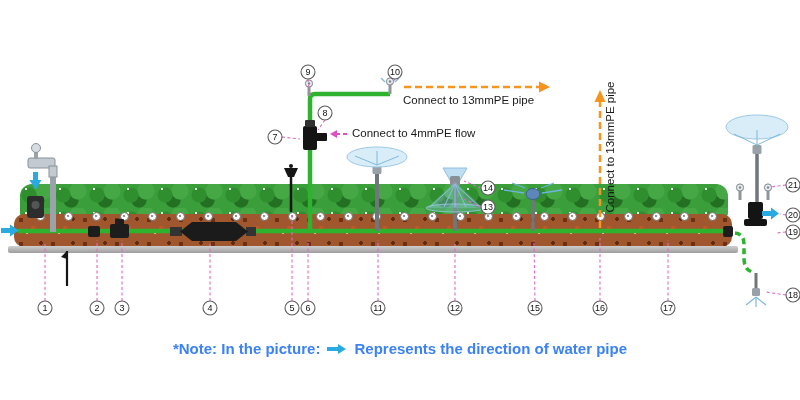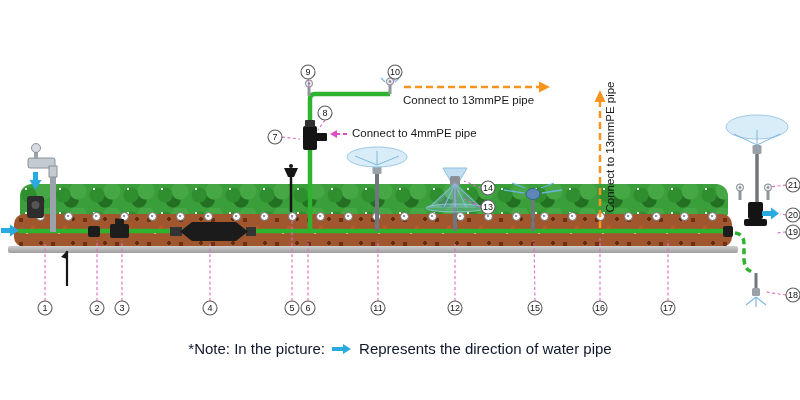--- a/index.html
+++ b/index.html
@@ -29,21 +29,21 @@
     border:1px solid #6f6f6f;box-sizing:border-box;}
   .emitter::after{content:"";position:absolute;left:2.5px;top:2px;width:2px;height:2px;
     background:#6f6f6f;border-radius:50%;}
   #diagram-svg{position:absolute;left:0;top:0;}
   .leader{fill:none;stroke-width:1.1;stroke-dasharray:3 2.5;}
   .callout-circle{fill:#fff;stroke:#5c5c5c;stroke-width:1.1;}
   .callout-num{font-family:"Liberation Sans",sans-serif;font-size:9px;text-anchor:middle;fill:#111;}
   .label{position:absolute;font-size:11.5px;color:#1a1a1a;white-space:nowrap;}
   .label.vertical{width:140px;height:14px;text-align:center;transform:rotate(-90deg);}
   .note{position:absolute;left:0;right:0;top:340px;display:flex;justify-content:center;
-    align-items:center;gap:7px;font-size:15px;color:#0f172a;}
+    align-items:center;gap:7px;font-size:15px;color:#3b82f6;font-weight:bold;}
 </style>
 </head>
 <body>
 
 <div class="stage">
 
   <div class="hedge"></div>
   <div class="soil"></div>
   <div class="ground-bar"></div>
   <div id="emitter-layer">
@@ -320,21 +320,21 @@
         </g>
         <line x1="786" y1="185" x2="770" y2="187" class="leader" stroke="#e06ac4"></line>
         <g>
           <circle cx="793" cy="185" r="7" class="callout-circle"></circle>
           <text x="793" y="188" class="callout-num">21</text>
         </g>
       </g>
   </svg>
 
   <div class="label" style="left:403px;top:94px;">Connect to 13mmPE pipe</div>
-  <div class="label" style="left:352px;top:127px;">Connect to 4mmPE pipe</div>
+  <div class="label" style="left:352px;top:127px;">Connect to 4mmPE flow</div>
   <div class="label vertical" style="left:541px;top:140px;">Connect to 13mmPE pipe</div>
 
   <div class="note">
     <span>*Note: In the picture:</span>
     <svg width="20" height="12" viewBox="0 0 20 12">
       <rect x="0" y="4" width="11" height="4" fill="#29abe2"></rect>
       <polygon points="11,1 11,11 19,6" fill="#29abe2"></polygon>
     </svg>
     <span>Represents the direction of water pipe</span>
   </div>

